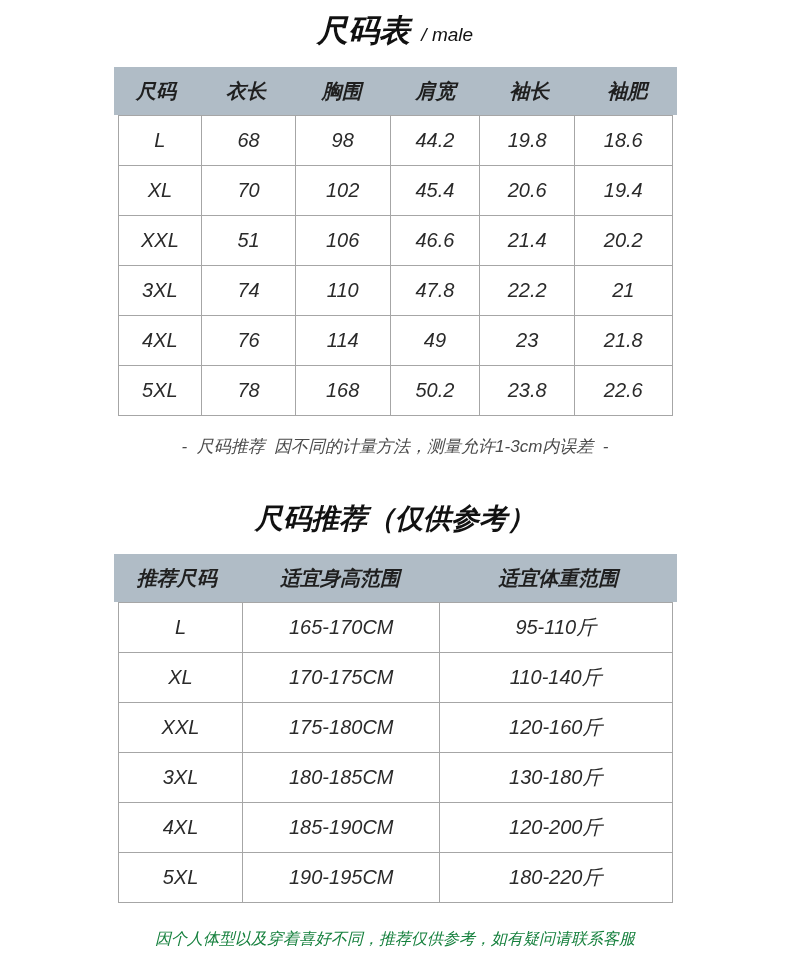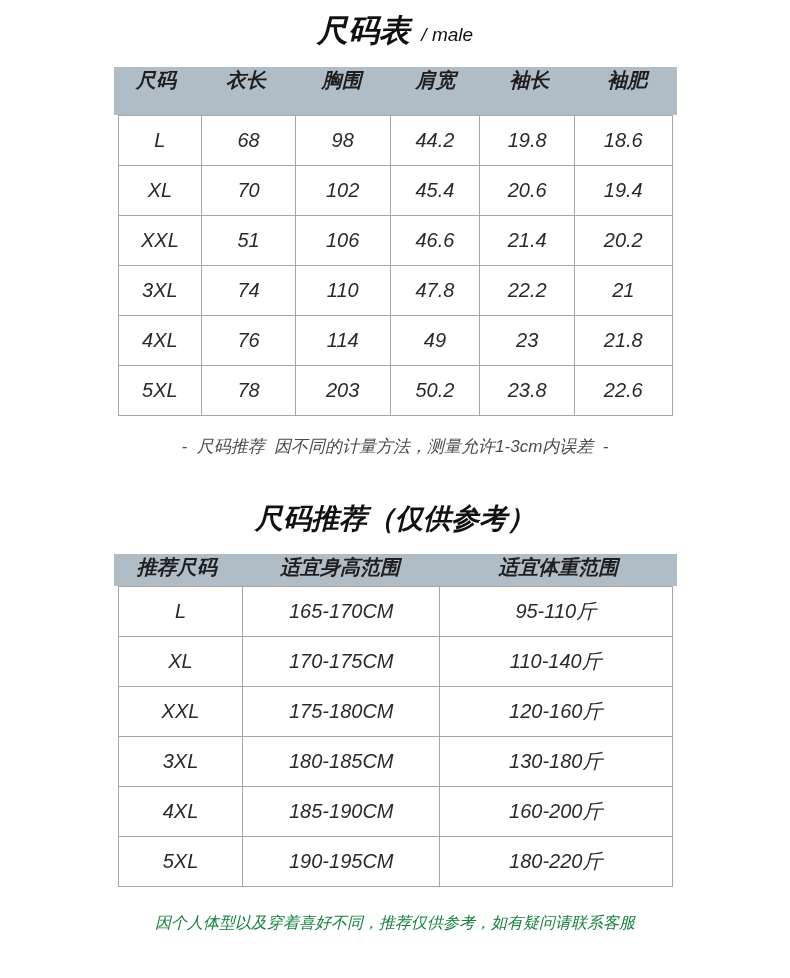--- a/index.html
+++ b/index.html
@@ -29,23 +29,24 @@
     font-weight:bold;
     line-height:34px;
     color:#111;
   }
   
   .band{
     width:563px;
     margin:13px auto 0 auto;
     background:#b0bcc6;
     display:flex;
+    align-items:center;
   }
   .band1{height:48px;}
-  .band2{height:32px;margin-top:18px;}
+  .band2{height:48px;margin-top:18px;}
   .hcell{
     display:block;
     text-align:center;
     font-size:20px;
     font-weight:bold;
     color:#1f1f1f;
   }
   
   .tbl{
     width:555px;
@@ -147,21 +148,21 @@
           <td class="c0">4XL</td>
           <td class="c1">76</td>
           <td class="c2">114</td>
           <td class="c3">49</td>
           <td class="c4">23</td>
           <td class="c5">21.8</td>
         </tr>
         <tr>
           <td class="c0">5XL</td>
           <td class="c1">78</td>
-          <td class="c2">203</td>
+          <td class="c2">168</td>
           <td class="c3">50.2</td>
           <td class="c4">23.8</td>
           <td class="c5">22.6</td>
         </tr>
       </tbody>
   </table>
 
   <div class="note">-  尺码推荐  因不同的计量方法，测量允许1-3cm内误差  -</div>
 
   <div class="title2">尺码推荐（仅供参考）</div>
@@ -190,21 +191,21 @@
           <td class="c2">120-160斤</td>
         </tr>
         <tr>
           <td class="c0">3XL</td>
           <td class="c1">180-185CM</td>
           <td class="c2">130-180斤</td>
         </tr>
         <tr>
           <td class="c0">4XL</td>
           <td class="c1">185-190CM</td>
-          <td class="c2">160-200斤</td>
+          <td class="c2">120-200斤</td>
         </tr>
         <tr>
           <td class="c0">5XL</td>
           <td class="c1">190-195CM</td>
           <td class="c2">180-220斤</td>
         </tr>
       </tbody>
   </table>
 
   <div class="foot">因个人体型以及穿着喜好不同，推荐仅供参考，如有疑问请联系客服</div>

